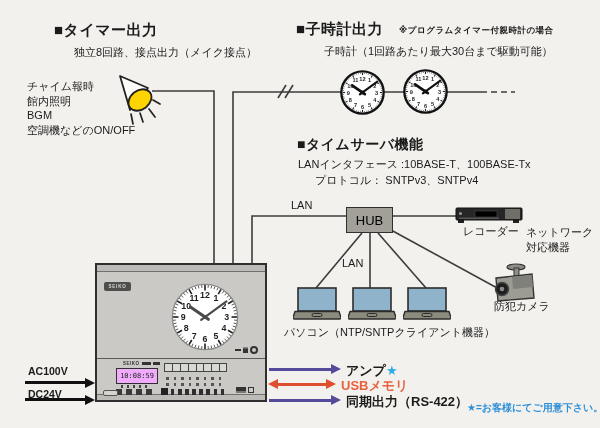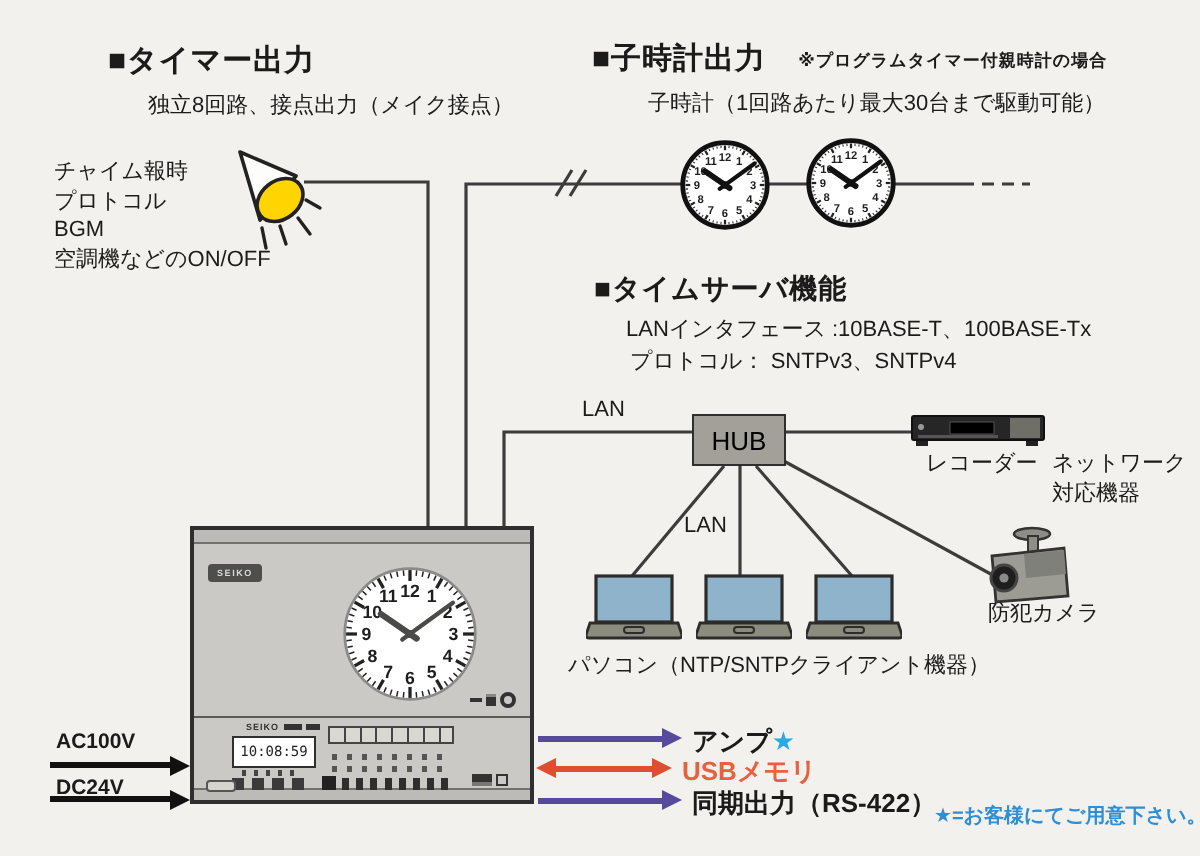--- a/index.html
+++ b/index.html
@@ -31,21 +31,21 @@
   .footnote{font-size:10px;font-weight:bold;color:#2e8fd6;}
   
   #device{position:absolute;left:95px;top:263px;width:172px;height:139px;background:#cac9c6;
           border:2px solid #2f2f2f;box-sizing:border-box;}
   #device .band-top{position:absolute;left:0;right:0;top:0;height:6px;background:#bcbbb8;border-bottom:1px solid #72716f;}
   #device .band-bot{position:absolute;left:0;right:0;bottom:0;height:5px;background:#bcbbb8;border-top:1px solid #72716f;}
   #device .badge{position:absolute;left:7px;top:17px;width:27px;height:9px;background:#4e4e4c;border-radius:2px;
                  display:flex;align-items:center;justify-content:center;font-size:4.5px;font-weight:bold;
                  letter-spacing:.8px;color:#d8d8d8;}
   #device .divider{position:absolute;left:0;right:0;top:93px;height:1px;background:#5a5a58;}
-  .lcd{position:absolute;left:19px;top:103px;width:42px;height:16px;border:1.5px solid #2f2f2f;background:#ffffff;
+  .lcd{position:absolute;left:19px;top:103px;width:42px;height:16px;border:1.5px solid #2f2f2f;background:#f0abfc;
        box-sizing:border-box;display:flex;align-items:center;justify-content:center;
        font-family:"DejaVu Sans Mono",monospace;font-size:7px;color:#222;}
   .pbrand{position:absolute;left:26px;top:96px;font-size:4.5px;font-weight:bold;letter-spacing:.5px;color:#333;}
   .pbar{position:absolute;height:3px;background:#333;}
   .strip8{position:absolute;left:67px;top:98px;width:63px;height:9px;border:1px solid #444;box-sizing:border-box;
           background:repeating-linear-gradient(90deg,#d9d9d3 0 6.9px,#444 6.9px 7.9px);}
   .dots{position:absolute;width:60px;height:2.5px;
         background:repeating-linear-gradient(90deg,#555 0 2.5px,transparent 2.5px 7.5px);}
   .btn4{position:absolute;left:19px;top:124px;width:40px;height:6px;
         background:repeating-linear-gradient(90deg,#3a3a3a 0 6px,transparent 6px 10px);}
@@ -81,21 +81,21 @@
       <line x1="370" y1="233" x2="370" y2="288"></line>
       <line x1="378" y1="233" x2="426" y2="288"></line>
       <line x1="391" y1="230" x2="499" y2="289"></line>
     </g>
   </svg>
 
   <div class="txt h1" style="left:54px;top:21px;">■タイマー出力</div>
   <div class="txt body" style="left:74px;top:45px;">独立8回路、接点出力（メイク接点）</div>
   <div class="abs list" style="left:27px;top:79px;">
     <div>チャイム報時</div>
-    <div>プロトコル</div>
+    <div>館内照明</div>
     <div>BGM</div>
     <div>空調機などのON/OFF</div>
   </div>
 
   <svg class="abs" style="left:112px;top:70px;" width="52" height="56" viewBox="0 0 52 56">
     <polygon points="8,6 36,18 18,40" fill="#fdfdfb" stroke="#222" stroke-width="1.8" stroke-linejoin="round"></polygon>
     <ellipse cx="28" cy="30" rx="12.5" ry="9.5" transform="rotate(-38 28 30)" fill="#ffd400" stroke="#222" stroke-width="1.8"></ellipse>
     <g stroke="#222" stroke-width="1.7" stroke-linecap="round">
       <line x1="41" y1="30" x2="48" y2="34"></line>
       <line x1="37" y1="39" x2="43" y2="47"></line>
@@ -260,21 +260,21 @@
       <text x="20" y="54.50000000000001" text-anchor="middle" font-size="12" font-weight="bold" fill="#1d1d1d" font-family="&quot;Liberation Sans&quot;,sans-serif">9</text>
       <text x="24.019237886466843" y="39.5" text-anchor="middle" font-size="12" font-weight="bold" fill="#1d1d1d" font-family="&quot;Liberation Sans&quot;,sans-serif">10</text>
       <text x="34.999999999999986" y="28.519237886466847" text-anchor="middle" font-size="12" font-weight="bold" fill="#1d1d1d" font-family="&quot;Liberation Sans&quot;,sans-serif">11</text>
       <text x="49.99999999999999" y="24.5" text-anchor="middle" font-size="12" font-weight="bold" fill="#1d1d1d" font-family="&quot;Liberation Sans&quot;,sans-serif">12</text>
       <line x1="54.944757131732096" y1="53.398437421549" x2="28.57271909582759" y2="35.273437839954354" stroke="#111" stroke-width="6" stroke-linecap="round"></line>
       <line x1="44.33688103937537" y1="54.11449676604731" x2="81.55166278062295" y2="27.076375160593546" stroke="#111" stroke-width="4.5" stroke-linecap="round"></line>
       <circle cx="50" cy="50" r="4" fill="#111"></circle>
     </svg>
 
   <div class="txt h1" style="left:297px;top:136px;font-size:14px;">■タイムサーバ機能</div>
-  <div class="txt body" style="left:313px;top:157px;">LANインタフェース :10BASE-T、100BASE-Tx</div>
+  <div class="txt body" style="left:298px;top:157px;">LANインタフェース :10BASE-T、100BASE-Tx</div>
   <div class="txt body" style="left:315px;top:173px;">プロトコル： SNTPv3、SNTPv4</div>
 
   <div class="txt body" style="left:291px;top:199px;">LAN</div>
   <div class="hub">
       <span>HUB</span>
     </div>
 
   <svg class="abs" style="left:455px;top:206px;" width="68" height="18" viewBox="0 0 68 18">
     <rect x="3" y="13" width="6" height="4" fill="#222"></rect>
     <rect x="58" y="13" width="6" height="4" fill="#222"></rect>

